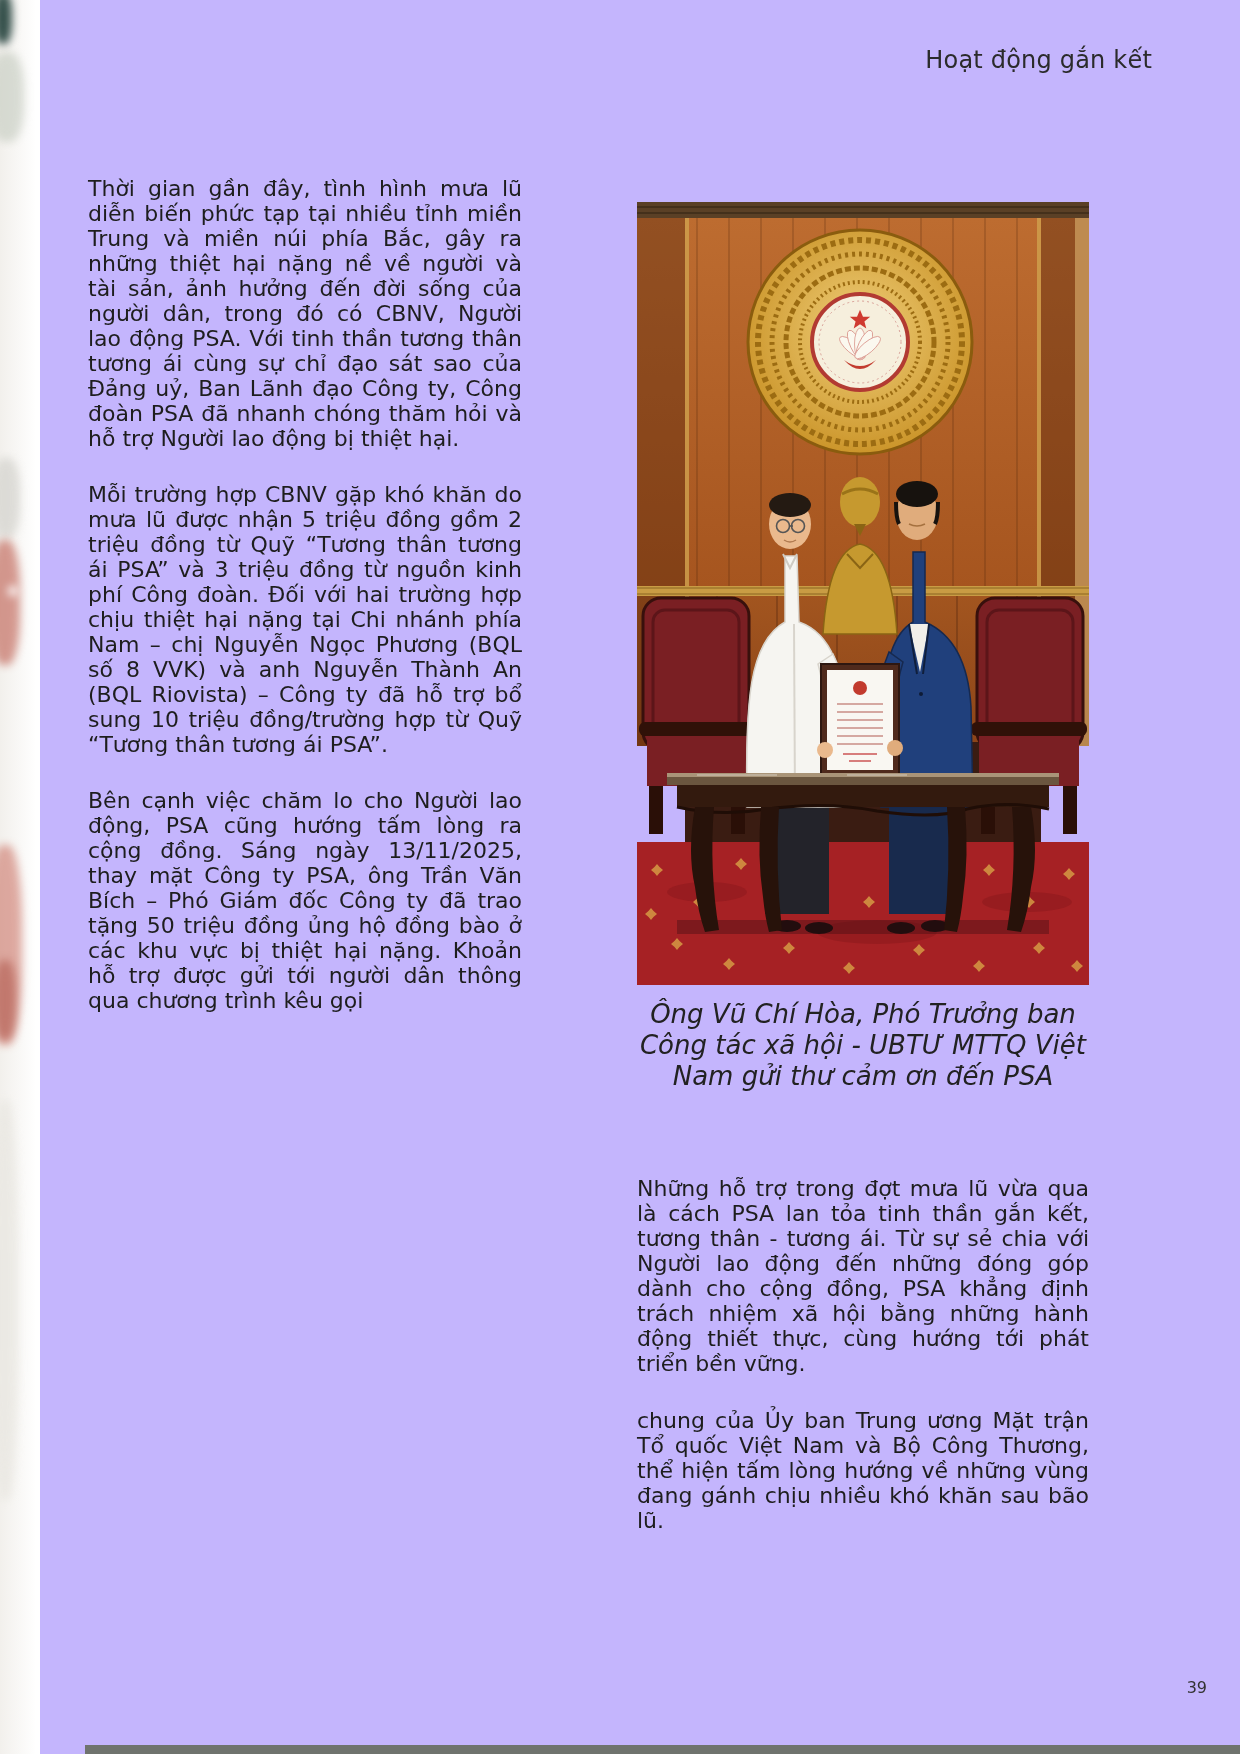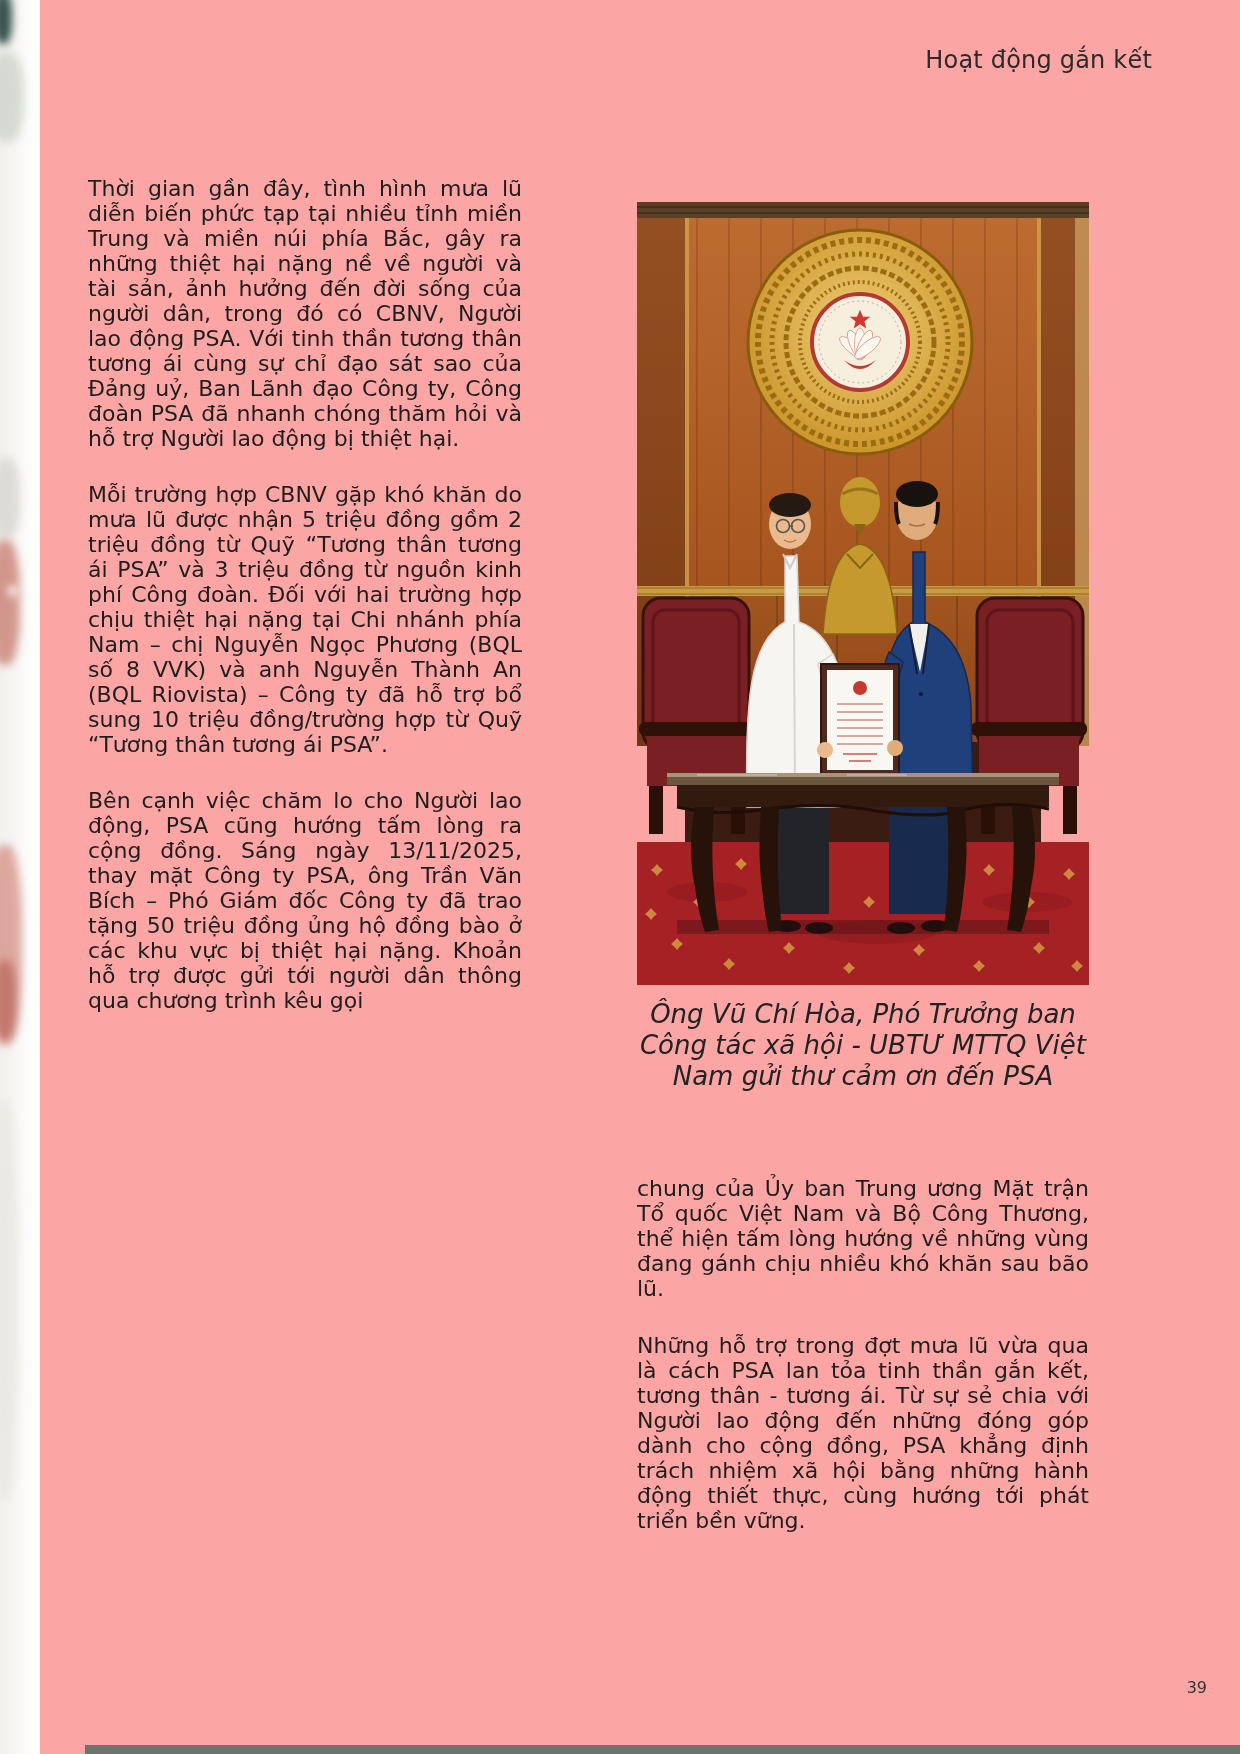--- a/index.html
+++ b/index.html
@@ -1,18 +1,18 @@
 <!DOCTYPE html>
 <html lang="vi" style="--ph-wood: #b4622b; --ph-wood-dark: #8a4a20; --ph-emblem-gold: #d9a62e; --ph-bust-gold: #c6992f; --ph-suit-navy: #20407c; --ph-shirt-white: #f6f5f1; --ph-chair-red: #7a1f23; --ph-carpet-red: #a62124; --ph-table-brown: #331a0e;"><head>
 <meta charset="utf-8">
 <style>
   html,body{margin:0;padding:0;background:#e9e9e9;}
   .page{
     position:relative;width:1240px;height:1754px;margin:0 auto;
-    background:#fca5a5;overflow:hidden;
+    background:#c4b5fd;overflow:hidden;
     font-family:"DejaVu Sans","Liberation Sans",sans-serif;
     color:#1e1e1e;
   }
   
   .edge-strip{position:absolute;left:0;top:0;width:40px;height:1754px;
     background:linear-gradient(to right,#f2f0ec,#ffffff 90%);overflow:hidden;}
   .edge-strip i{position:absolute;display:block;border-radius:40%;filter:blur(4px);}
   .blob-teal{left:-6px;top:-8px;width:18px;height:52px;background:#35504b;filter:blur(1px);border-radius:2px;}
   .blob-sage{left:-10px;top:52px;width:34px;height:90px;background:#c7cdc2;opacity:.65;}
   .blob-gray{left:-8px;top:458px;width:28px;height:80px;background:#d7d6d1;opacity:.8;}
@@ -247,20 +247,20 @@
           <path d="M58,605 q-8,45 0,80 q3,25 10,45 l14,-2 q-10,-60 -5,-123 Z" fill="#27120a"></path>
           <path d="M124,605 q-4,50 2,90 q2,20 6,35 l13,-2 q-7,-60 -3,-123 Z" fill="#27120a"></path>
           <path d="M394,605 q8,45 0,80 q-3,25 -10,45 l-14,-2 q10,-60 5,-123 Z" fill="#27120a"></path>
           <path d="M328,605 q4,50 -2,90 q-2,20 -6,35 l-13,-2 q7,-60 3,-123 Z" fill="#27120a"></path>
         </g>
       </svg>
       <figcaption>Ông Vũ Chí Hòa, Phó Trưởng ban Công tác xã hội - UBTƯ MTTQ Việt Nam gửi thư cảm ơn đến PSA</figcaption>
     </figure>
 
     <div class="rc-paragraphs">
+      <p class="body-par">Những hỗ trợ trong đợt mưa lũ vừa qua là cách PSA lan tỏa tinh thần gắn kết, tương thân - tương ái. Từ sự sẻ chia với Người lao động đến những đóng góp dành cho cộng đồng, PSA khẳng định trách nhiệm xã hội bằng những hành động thiết thực, cùng hướng tới phát triển bền vững.</p>
       <p class="body-par">chung của Ủy ban Trung ương Mặt trận Tổ quốc Việt Nam và Bộ Công Thương, thể hiện tấm lòng hướng về những vùng đang gánh chịu nhiều khó khăn sau bão lũ.</p>
-      <p class="body-par">Những hỗ trợ trong đợt mưa lũ vừa qua là cách PSA lan tỏa tinh thần gắn kết, tương thân - tương ái. Từ sự sẻ chia với Người lao động đến những đóng góp dành cho cộng đồng, PSA khẳng định trách nhiệm xã hội bằng những hành động thiết thực, cùng hướng tới phát triển bền vững.</p>
     </div>
   </div>
 
   <div class="page-number">39</div>
   <div class="bottom-bar"></div>
 </div>
 
 </body></html>

